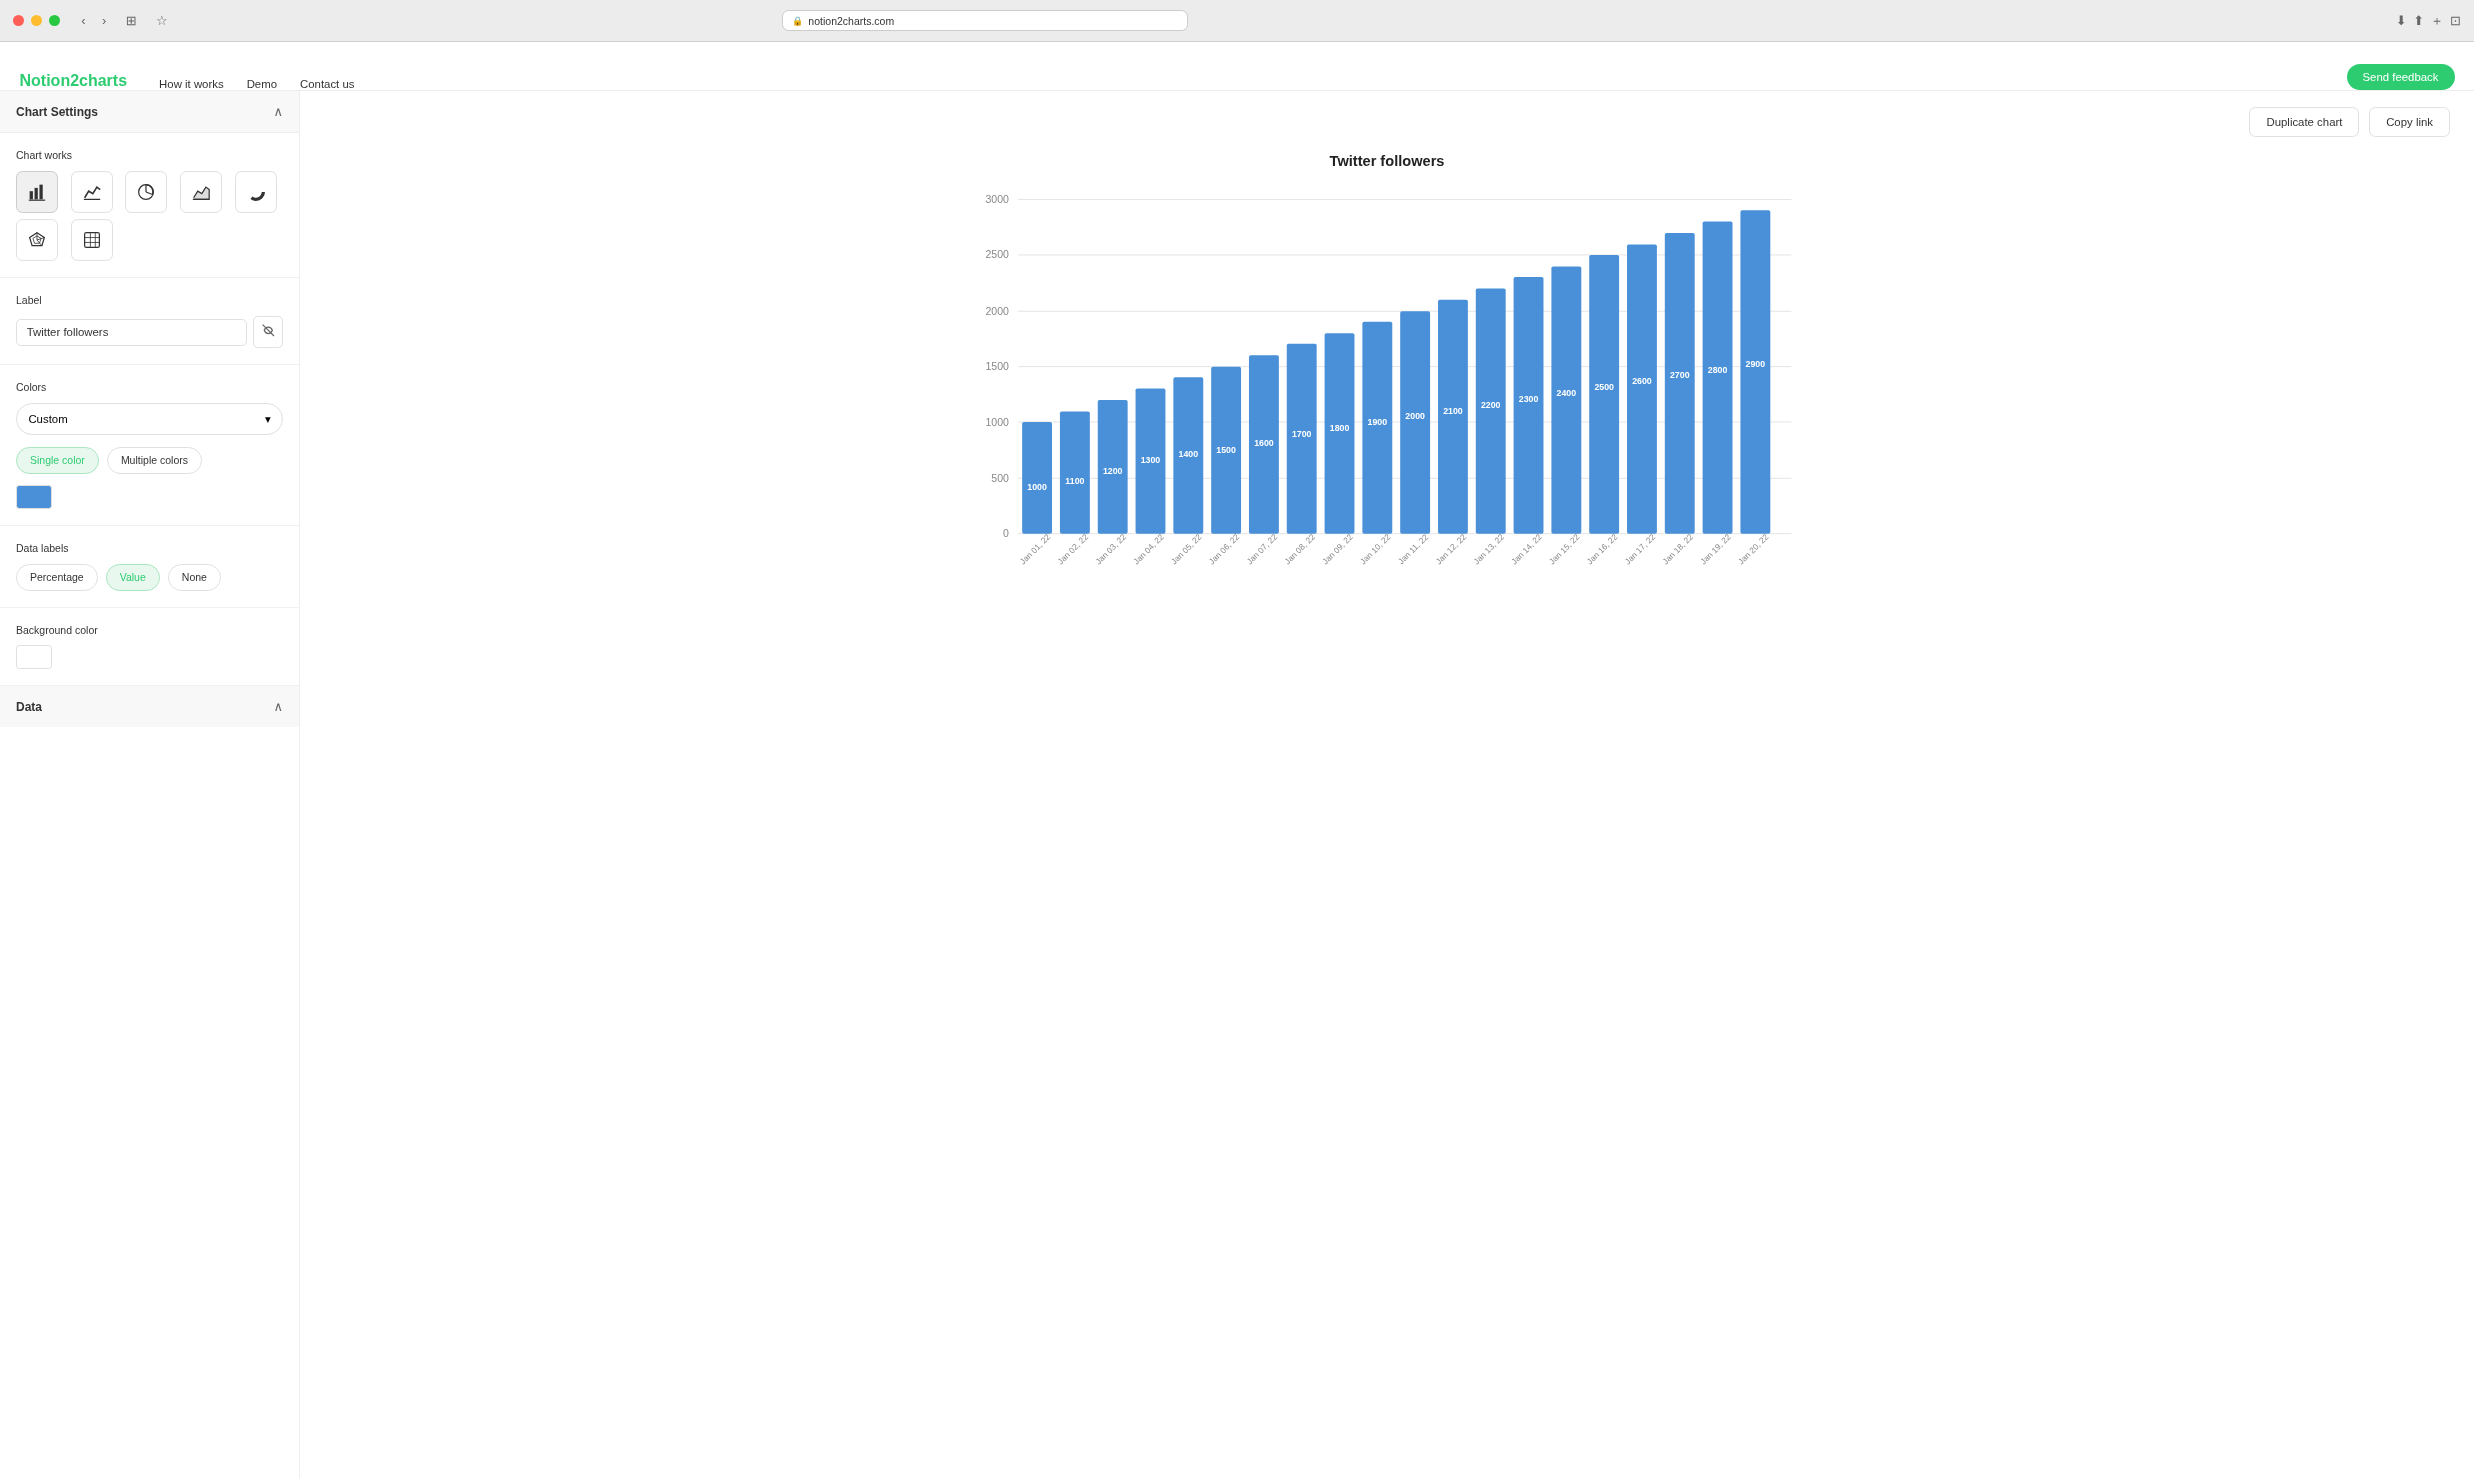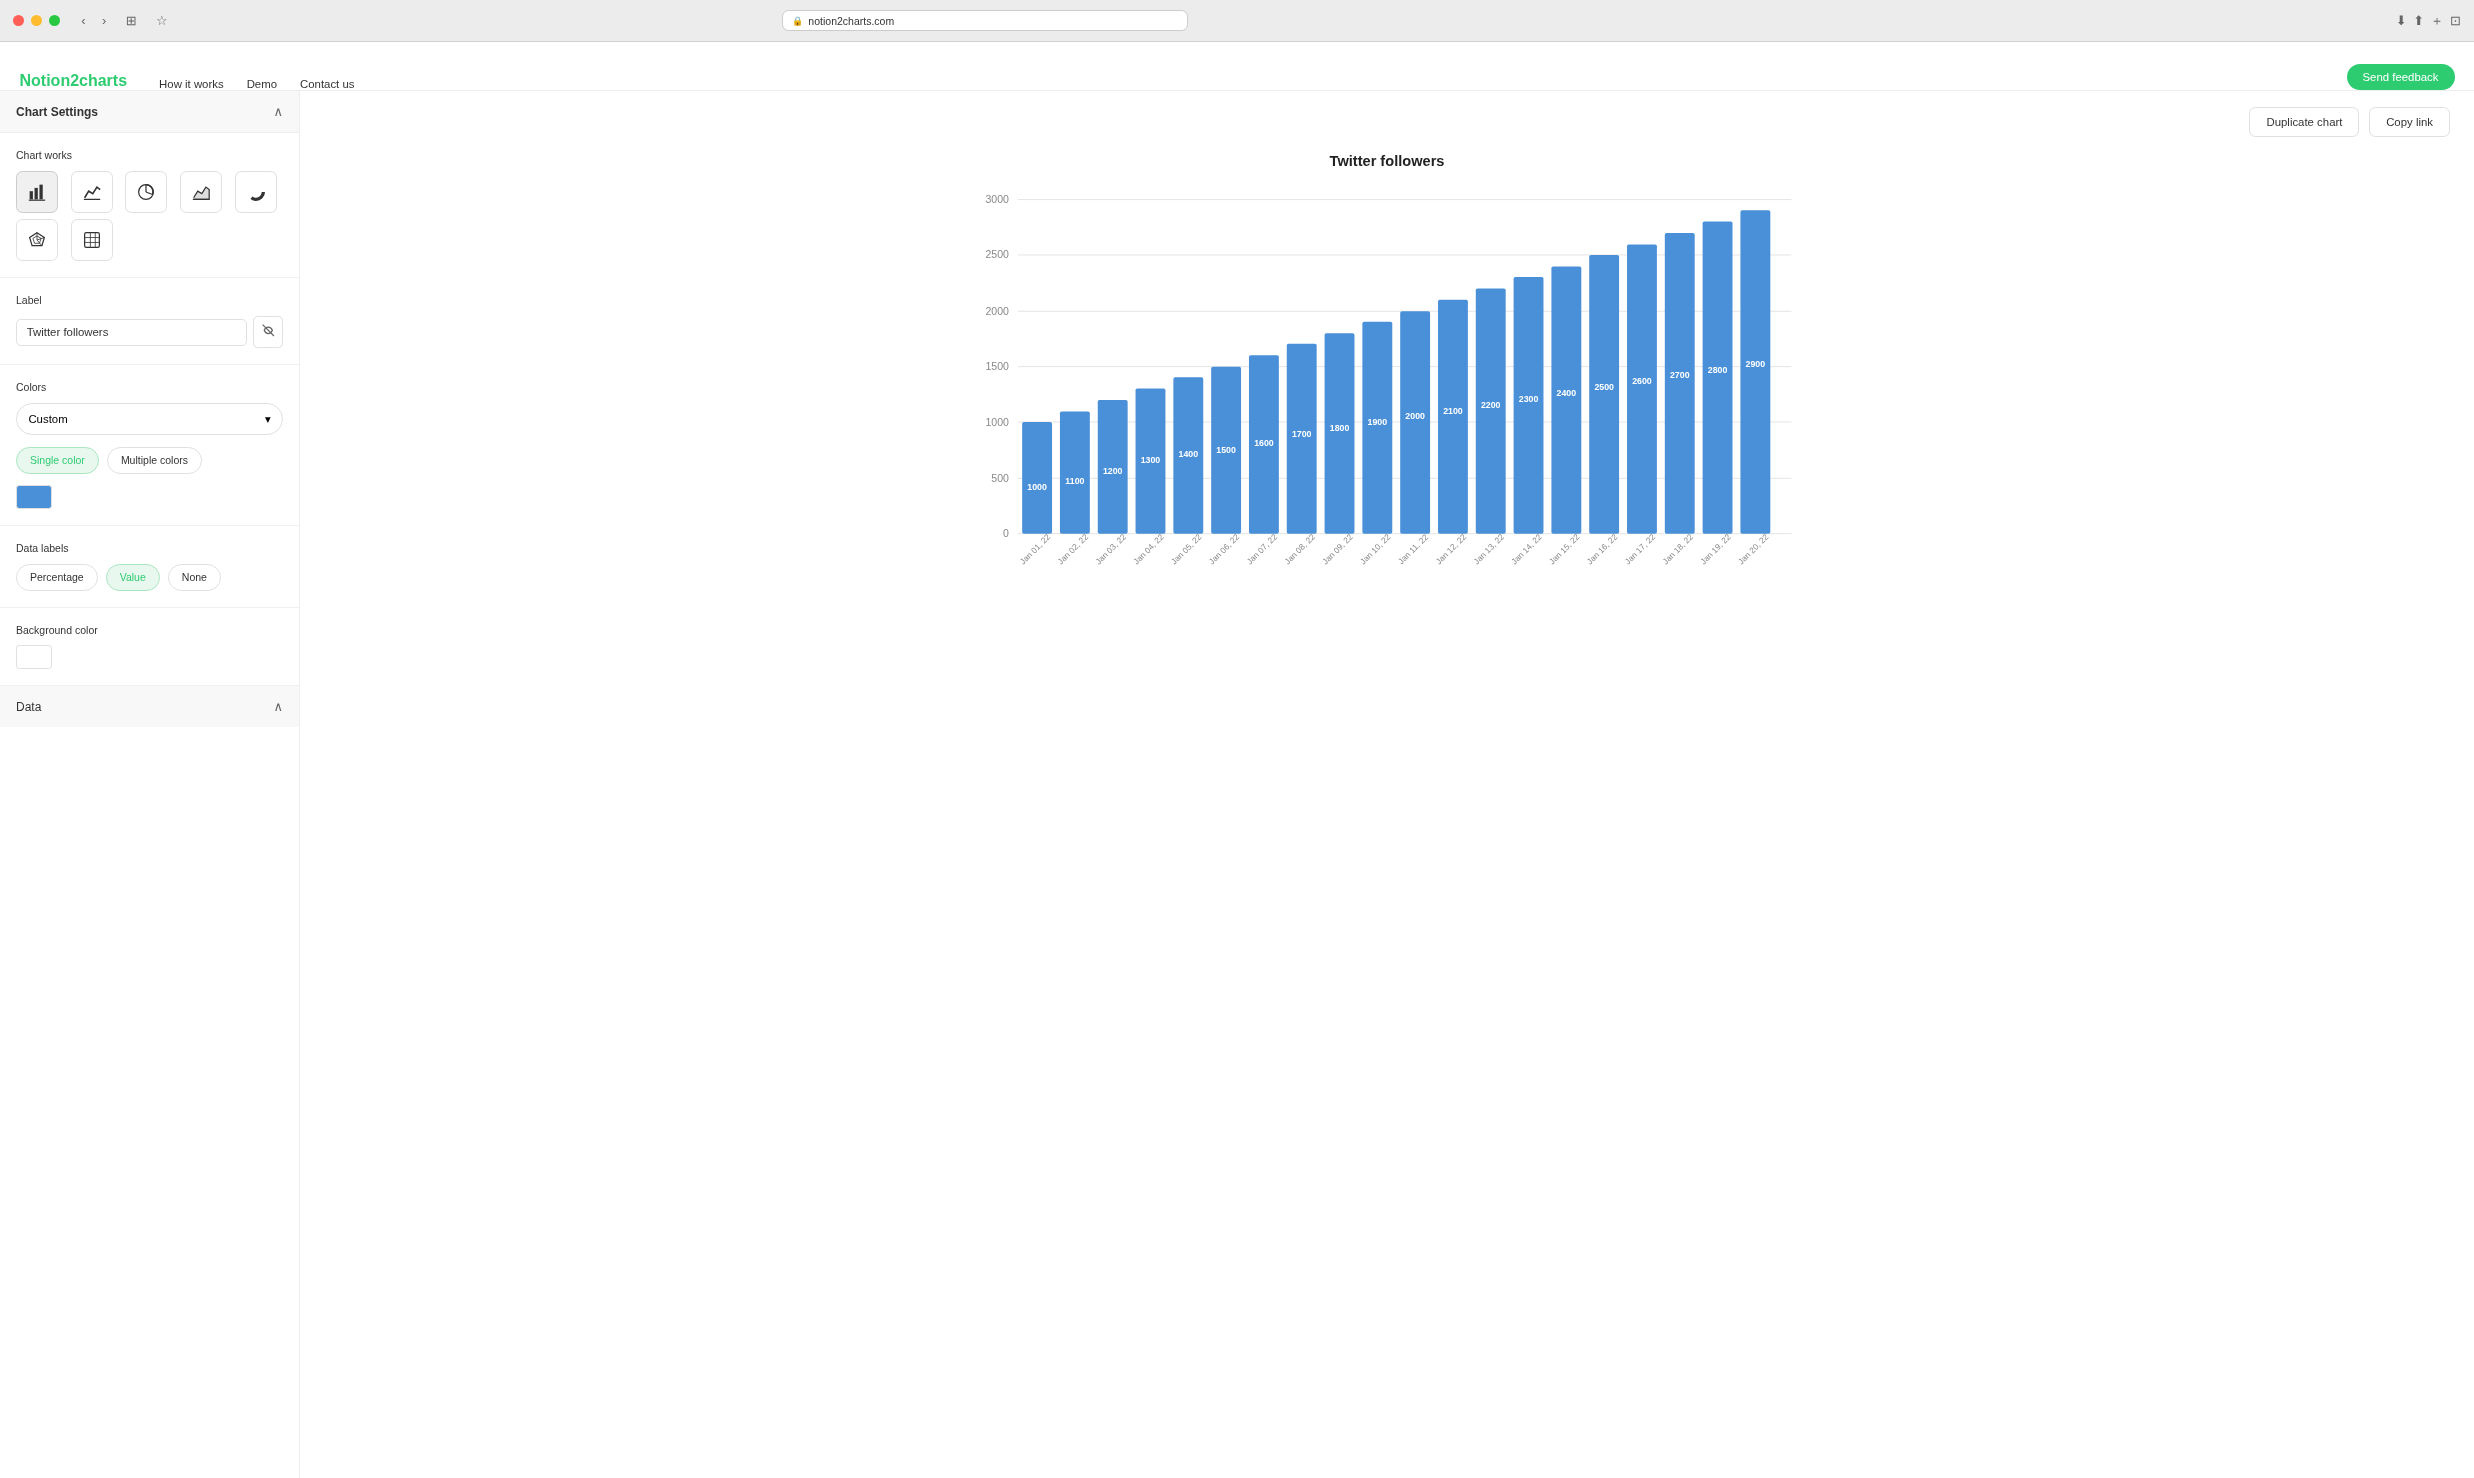--- a/index.html
+++ b/index.html
@@ -111,21 +111,21 @@
     .data-label-btn.active { background: #e8f8ef; border-color: #a8e6c0; color: #2ecc71; }
 
     
     .bg-color-swatch { width: 36px; height: 24px; background: white; border-radius: 3.2px; cursor: pointer; border: 0.8px solid #e0e0e0; margin-top: 8px; }
 
     
     .data-section-header {
       display: flex; align-items: center; justify-content: space-between;
       padding: 13px 16px; background: #f8f8f8;
     }
-    .data-section-title { font-size: 12px; font-weight: 400; color: #333; }
+    .data-section-title { font-size: 12px; font-weight: 700; color: #333; }
 
     
     .chart-area { flex: 1; padding: 16px 24px; background: white; overflow: auto; }
     .chart-toolbar {
       display: flex; justify-content: flex-end; gap: 9.7px; margin-bottom: 16px;
     }
     .chart-action-btn {
       padding: 8px 16px; border: 0.8px solid #e0e0e0; border-radius: 6.5px;
       background: white; font-size: 11.4px; font-weight: 500; color: #333; cursor: pointer;
     }

